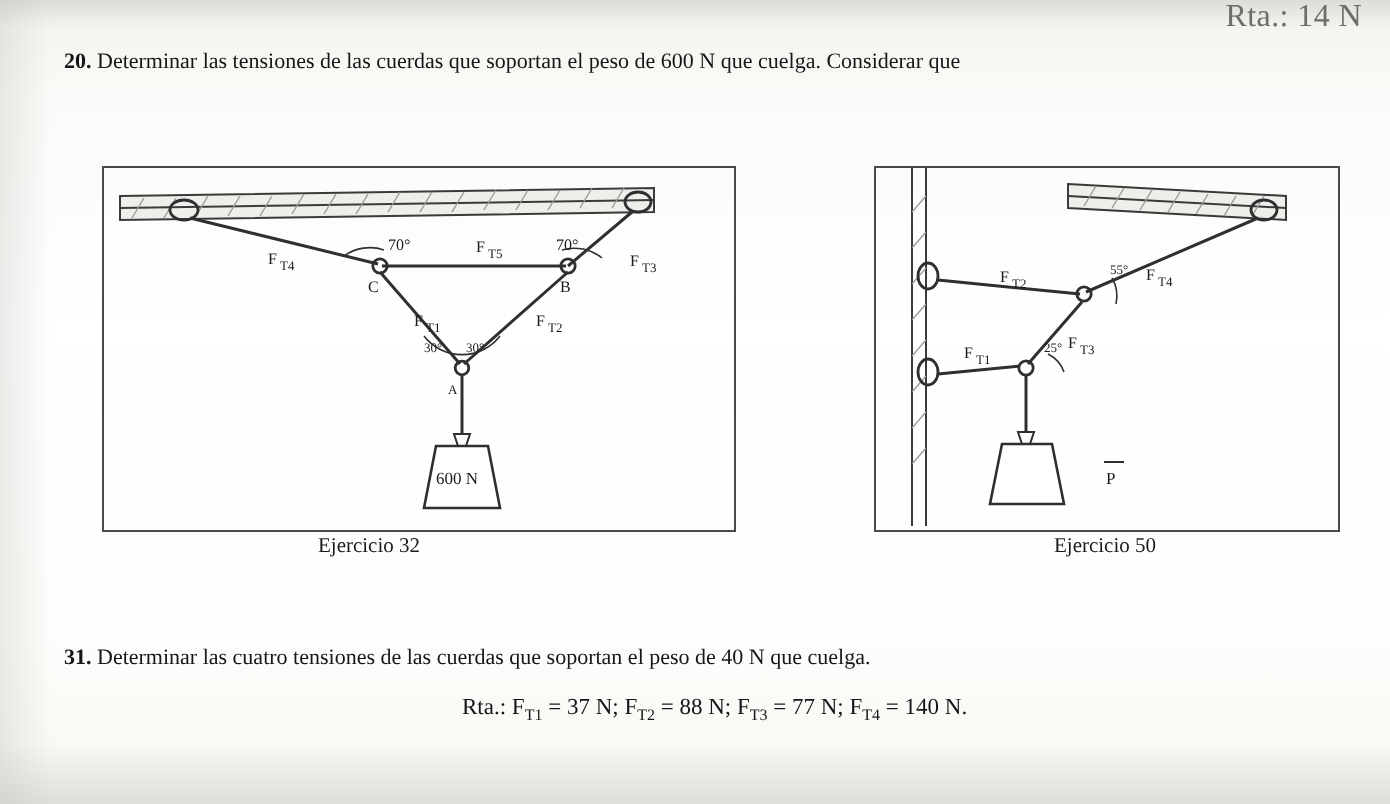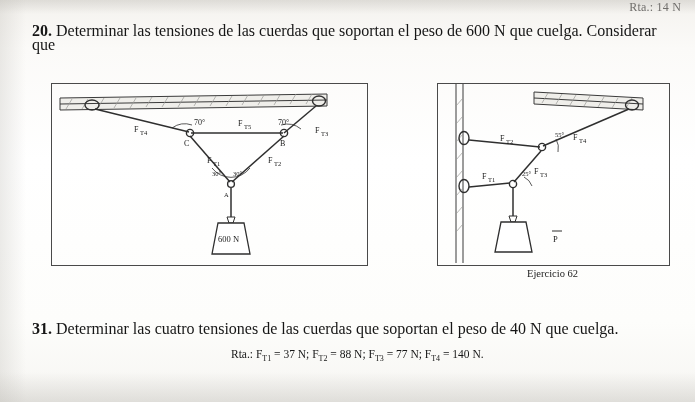--- a/index.html
+++ b/index.html
@@ -34,28 +34,28 @@
   .scan-shade-left {
     position: absolute; left: 0; top: 0; width: 26px; height: 402px;
     background: linear-gradient(90deg, rgba(190,188,182,0.30), rgba(255,255,255,0));
     pointer-events: none;
   }
 
   .cut-note {
     position: absolute;
     right: 14px;
     top: 0px;
-    font-size: 12px;
+    font-size: 16px;
     color: #6f6d6a;
     letter-spacing: 0.2px;
   }
 
   .prob {
     position: absolute;
-    font-size: 16px;
+    font-size: 11px;
     line-height: 14px;
     color: #161616;
   }
   .prob .num {
     font-weight: bold;
   }
   .prob-20 {
     left: 32px;
     top: 24px;
     width: 638px;
@@ -232,20 +232,21 @@
       <text class="lbl" x="155" y="79">F</text>
       <text class="lbl-sm" x="161" y="82">T1</text>
       <text class="lbl" x="216" y="79">F</text>
       <text class="lbl-sm" x="222" y="82">T2</text>
 
       <text class="lbl" x="132" y="62">C</text>
       <text class="lbl" x="228" y="62">B</text>
       <text class="lbl-sm" x="172" y="113">A</text>
     </svg>
   </div>
+  <div class="fig-caption cap-left">Ejercicio 32</div>
 
   <div class="figure fig-right">
     <svg class="fig-svg" width="229" height="179" viewBox="0 0 229 179">
 
       <g stroke="#3a3a3a" fill="none" stroke-width="1">
         <path d="M96 8 L205 14 L205 26 L96 20 Z" fill="#efeeea"></path>
         <line x1="96" y1="14" x2="205" y2="20"></line>
       </g>
       <g stroke="#9a9a96" stroke-width="0.7">
         <line x1="104" y1="19" x2="110" y2="9"></line>
@@ -304,21 +305,21 @@
       <text class="lbl" x="62" y="57">F</text>
       <text class="lbl-sm" x="68" y="60">T2</text>
       <text class="lbl" x="135" y="56">F</text>
       <text class="lbl-sm" x="141" y="59">T4</text>
       <text class="lbl" x="96" y="90">F</text>
       <text class="lbl-sm" x="102" y="93">T3</text>
       <text class="lbl" x="44" y="95">F</text>
       <text class="lbl-sm" x="50" y="98">T1</text>
     </svg>
   </div>
-  <div class="fig-caption cap-right">Ejercicio 62</div>
+  <div class="fig-caption cap-right">Ejercicio 50</div>
 
   <div class="prob prob-21">
     <span class="num">31.</span>
     <span>Determinar las cuatro tensiones de las cuerdas que soportan el peso de 40 N que cuelga.</span>
   </div>
 
   <div class="rta rta-21">
     Rta.: F<sub>T1</sub> = 37 N; F<sub>T2</sub> = 88 N; F<sub>T3</sub> = 77 N; F<sub>T4</sub> = 140 N.
   </div>
 

